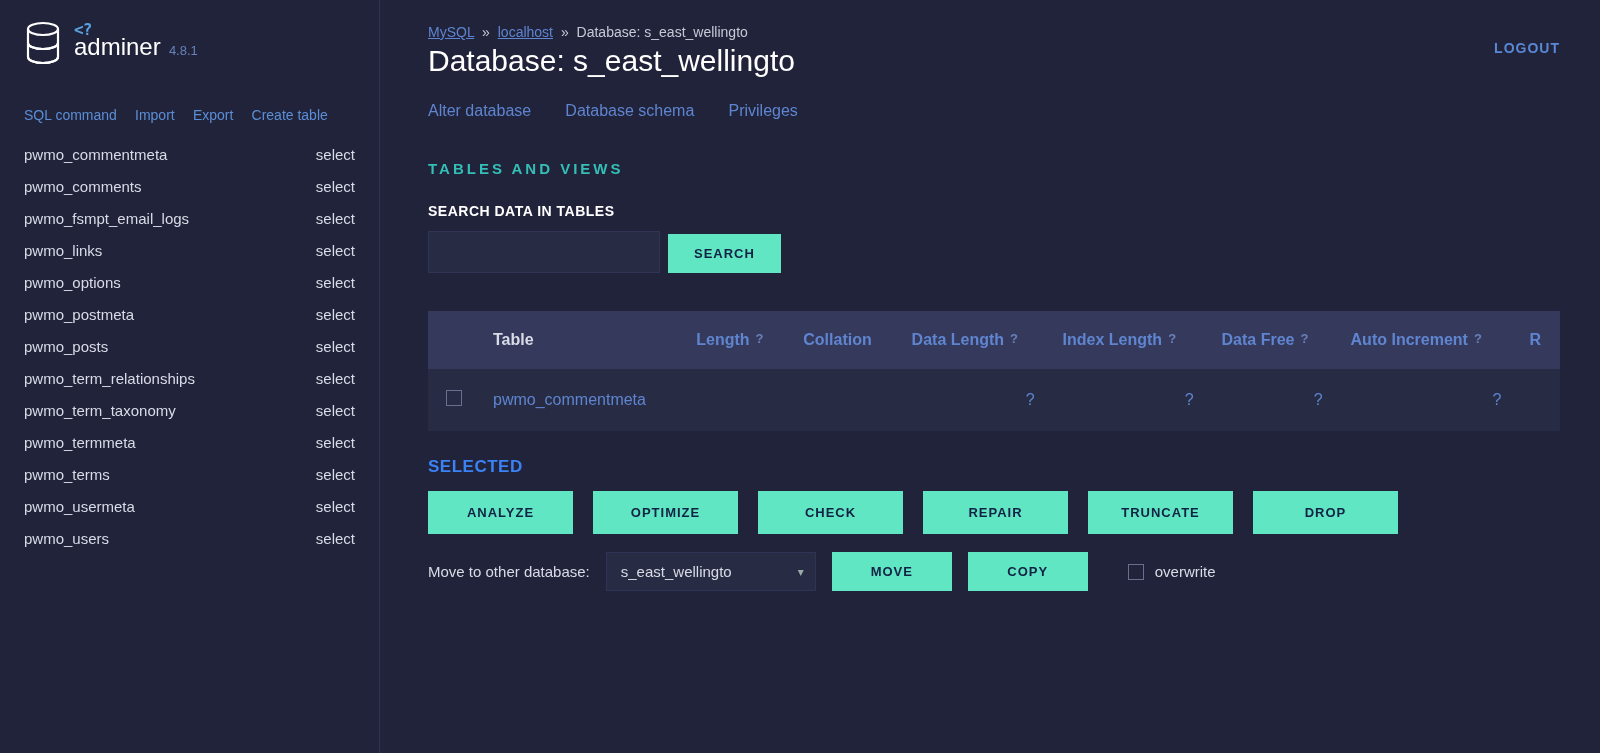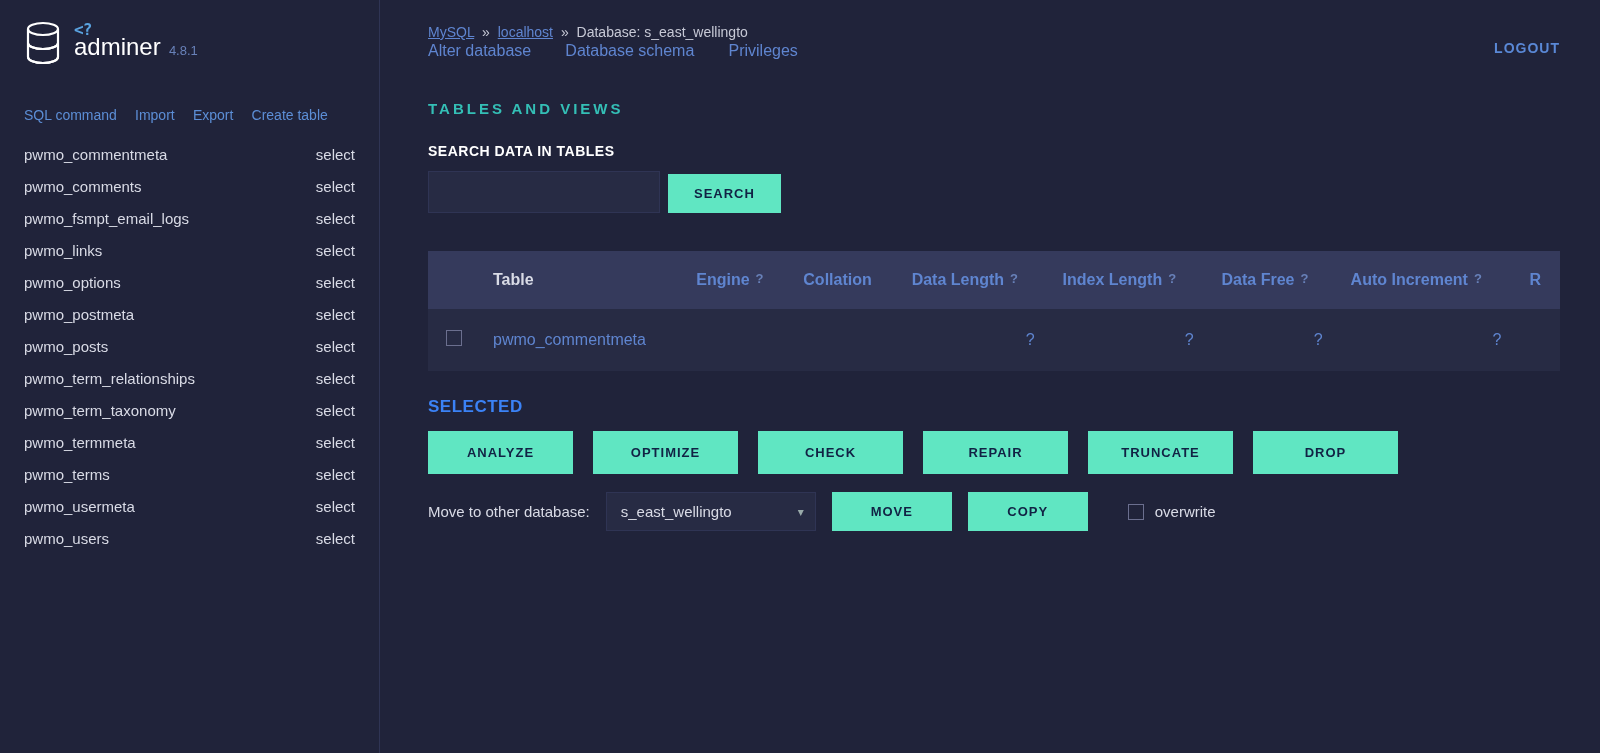--- a/index.html
+++ b/index.html
@@ -204,41 +204,42 @@
 
   <div class="breadcrumb">
     <a href="#">MySQL</a>
     <span class="sep">»</span>
     <a href="#">localhost</a>
     <span class="sep">»</span>
     <span>Database:</span>
     <span>s_east_wellingto</span>
   </div>
 
+  <h1 class="page-title">Database: s_east_wellingto</h1>
 
   <div class="db-links">
     <a href="#">Alter database</a>
     <a href="#">Database schema</a>
     <a href="#">Privileges</a>
   </div>
 
   <div class="section-h">TABLES AND VIEWS</div>
 
   <div class="subh">SEARCH DATA IN TABLES</div>
   <div class="search-row">
     <input type="text" style="">
     <button class="btn">Search</button>
   </div>
 
   <table class="data-table">
     <thead>
         <tr id="thead-row">
           <th style="width: 50px;"></th>
           <th>Table</th>
-          <th><a href="#">Engine</a><a href="#" class="q">?</a></th>
+          <th><a href="#">Length</a><a href="#" class="q">?</a></th>
           <th><a href="#">Collation</a></th>
           <th><a href="#">Data Length</a><a href="#" class="q">?</a></th>
           <th><a href="#">Index Length</a><a href="#" class="q">?</a></th>
           <th><a href="#">Data Free</a><a href="#" class="q">?</a></th>
           <th><a href="#">Auto Increment</a><a href="#" class="q">?</a></th>
           <th><a href="#">R</a></th>
         </tr>
       </thead>
     <tbody id="tbody">
         <tr>

